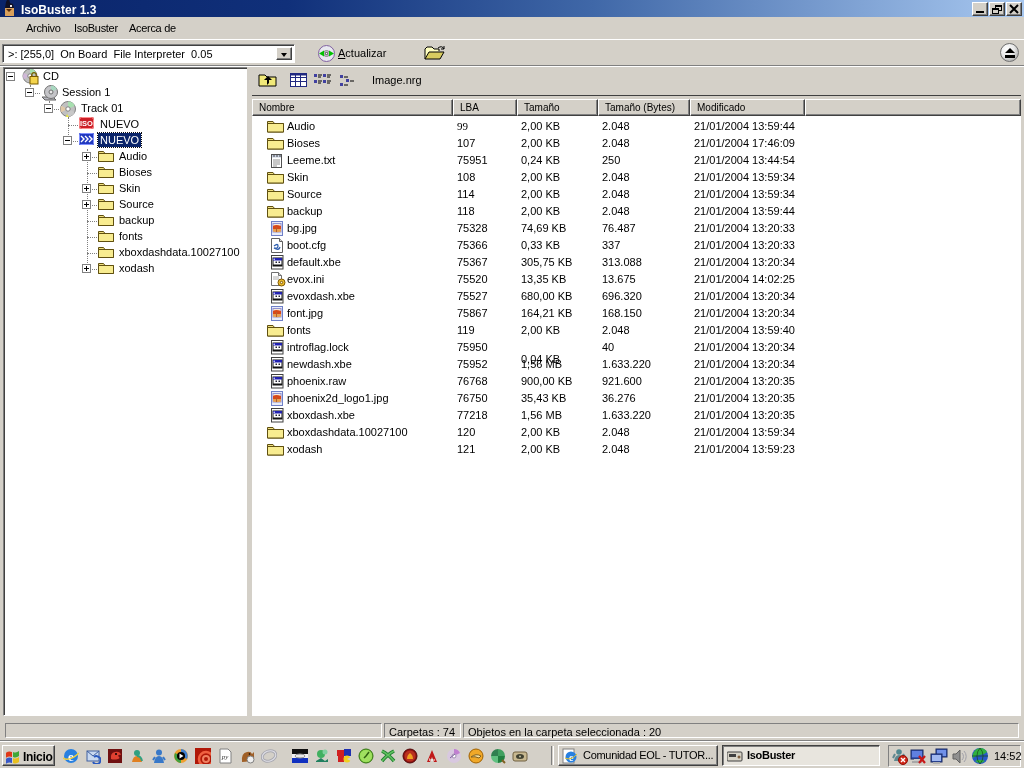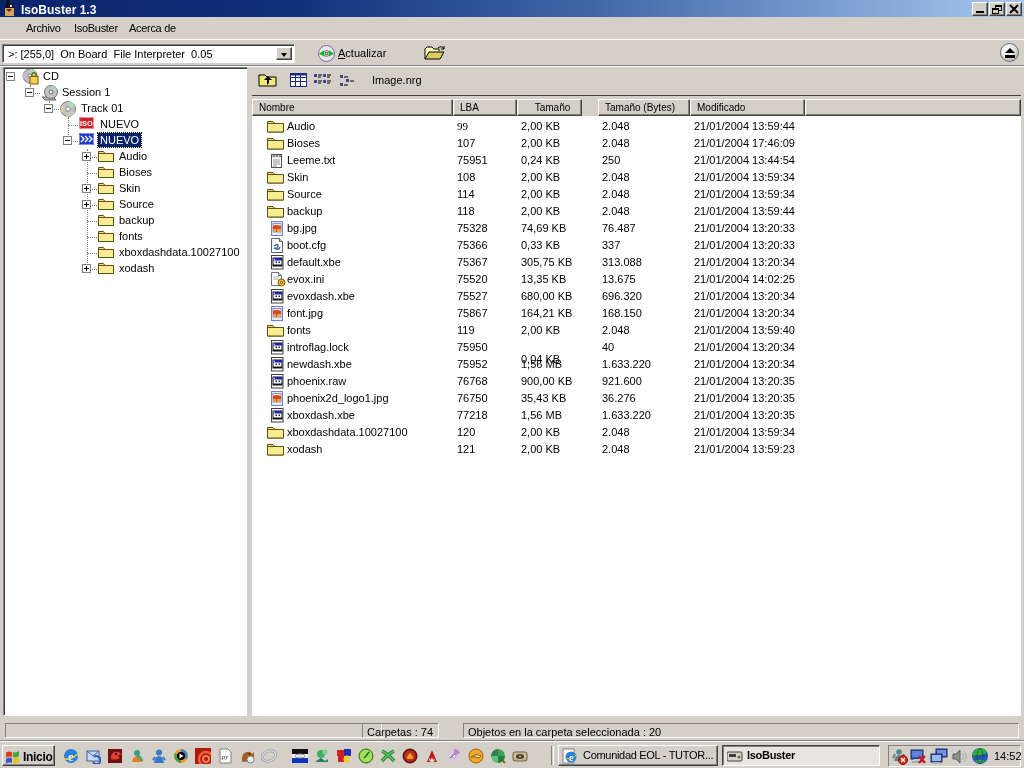--- a/index.html
+++ b/index.html
@@ -268,21 +268,21 @@
             <path d="M4,3 h4 M10,7 h4 M4,11 h4"></path>
           </g>
       </svg>
     </div>
     <div class="abs" style="left:120px;top:7px;font-size:11px;">Image.nrg</div>
   </div>
   <div id="listwrap" class="abs">
     <div id="lheader" class="abs">
         <div class="hcell" style="left:0px;width:201px;">Nombre</div>
         <div class="hcell" style="left:201px;width:64px;">LBA</div>
-        <div class="hcell" style="left:265px;width:65px;text-align:center;">Tamaño</div>
+        <div class="hcell" style="left:265px;width:81px;">Tamaño</div>
         <div class="hcell" style="left:346px;width:92px;">Tamaño (Bytes)</div>
         <div class="hcell" style="left:438px;width:115px;">Modificado</div>
         <div class="hcell" style="left:553px;width:216px;"></div>
       </div>
     <div id="lrows" class="abs" style="left:0;top:19px;width:769px;height:604px;">
         <div class="lrow" style="left:0;top:0px;width:769px;">
           <span class="abs" style="left:15px;top:1px;width:17px;height:15px;"><svg width="17" height="15">
               <path d="M0.5,13 v-10.5 h5.5 l1.5,2 h9 v8.5 z" fill="#f0e080" stroke="#605010"></path>
               <path d="M0.5,13 v-8.5 h16 v8.5 z" fill="#f8ec90" stroke="#605010"></path>
             </svg></span>
@@ -541,21 +541,21 @@
           <span class="lcell" style="left:269px;">2,00 KB</span>
           <span class="lcell" style="left:350px;">2.048</span>
           <span class="lcell" style="left:442px;">21/01/2004 13:59:23</span>
         </div>
       </div>
   </div>
 </div>
 
 <div id="statusbar" class="abs">
   <div class="spanel" style="left:2px;width:377px;"></div>
-  <div class="spanel" style="left:359px;width:77px;">Carpetas : 74</div>
+  <div class="spanel" style="left:381px;width:77px;">Carpetas : 74</div>
   <div class="spanel" style="left:460px;width:556px;">Objetos en la carpeta seleccionada : 20</div>
 </div>
 
 <div id="taskbar" class="abs">
   <div id="startbtn" class="abs">
     <svg width="17" height="16" style="position:absolute;left:2px;top:2px;">
       <g transform="translate(0,2) skewY(-8)">
       <path d="M1,3 q3,-2 6,0 v5 q-3,-2 -6,0 z" fill="#e03818"></path>
       <path d="M8,3 q3,2 6,0 v5 q-3,2 -6,0 z" fill="#40a838"></path>
       <path d="M1,9 q3,-2 6,0 v5 q-3,-2 -6,0 z" fill="#3858c8"></path>

